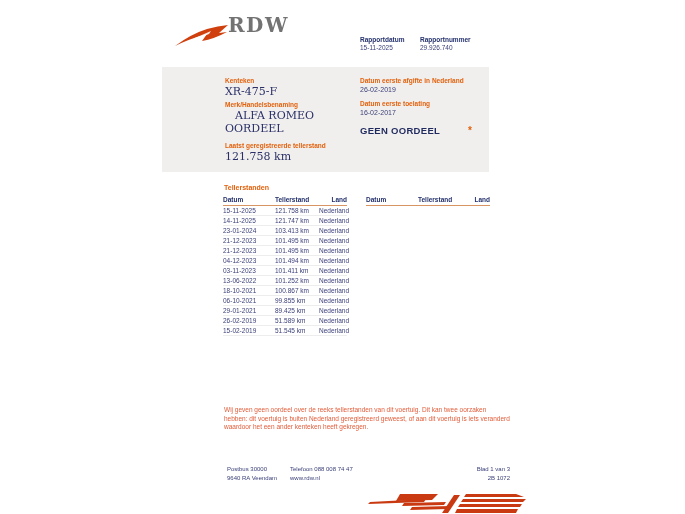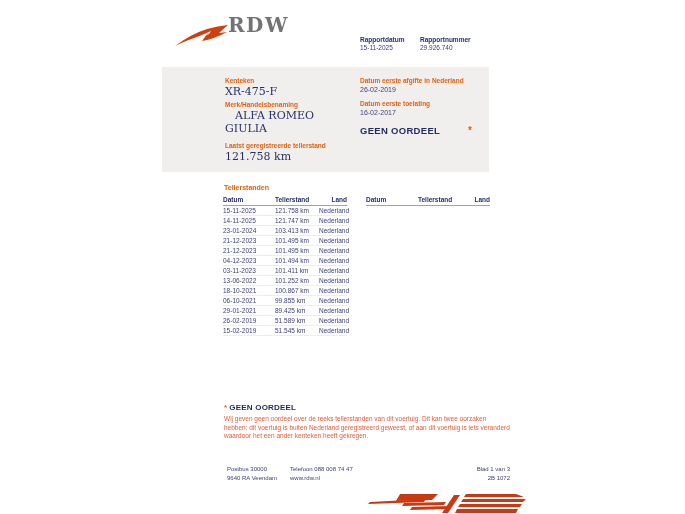--- a/index.html
+++ b/index.html
@@ -87,21 +87,21 @@
   <div class="meta-value meta-date-value">15-11-2025</div>
   <div class="meta-label meta-number-label">Rapportnummer</div>
   <div class="meta-value meta-number-value">29.926.740</div>
 
   <div class="vehicle-card">
     <div class="card-label lbl-kenteken">Kenteken</div>
     <div class="card-value-lg val-kenteken">XR-475-F</div>
 
     <div class="card-label lbl-merk">Merk/Handelsbenaming</div>
     <div class="card-value-lg val-merk">ALFA ROMEO</div>
-    <div class="card-value-lg val-model">GIULIA</div>
+    <div class="card-value-lg val-model">OORDEEL</div>
 
     <div class="card-label lbl-teller">Laatst geregistreerde tellerstand</div>
     <div class="card-value-lg val-teller">121.758 km</div>
 
     <div class="card-label lbl-afgifte">Datum eerste afgifte in Nederland</div>
     <div class="card-value-sm val-afgifte">26-02-2019</div>
 
     <div class="card-label lbl-toelating">Datum eerste toelating</div>
     <div class="card-value-sm val-toelating">16-02-2017</div>
 
@@ -203,21 +203,20 @@
       <tr>
         <th>Datum</th>
         <th>Tellerstand</th>
         <th class="land">Land</th>
       </tr>
     </thead>
     <tbody></tbody>
   </table>
 
   <div class="footnote">
-    <div class="footnote-head"><span class="star">*</span><span>GEEN OORDEEL</span></div>
     <div class="footnote-text">Wij geven geen oordeel over de reeks tellerstanden van dit voertuig. Dit kan twee oorzaken hebben: dit voertuig is buiten Nederland geregistreerd geweest, of aan dit voertuig is iets veranderd waardoor het een ander kenteken heeft gekregen.</div>
   </div>
 
   <div class="footer-col footer-address">
     <div>Postbus 30000</div>
     <div>9640 RA Veendam</div>
   </div>
   <div class="footer-col footer-contact">
     <div>Telefoon 088 008 74 47</div>
     <div>www.rdw.nl</div>

